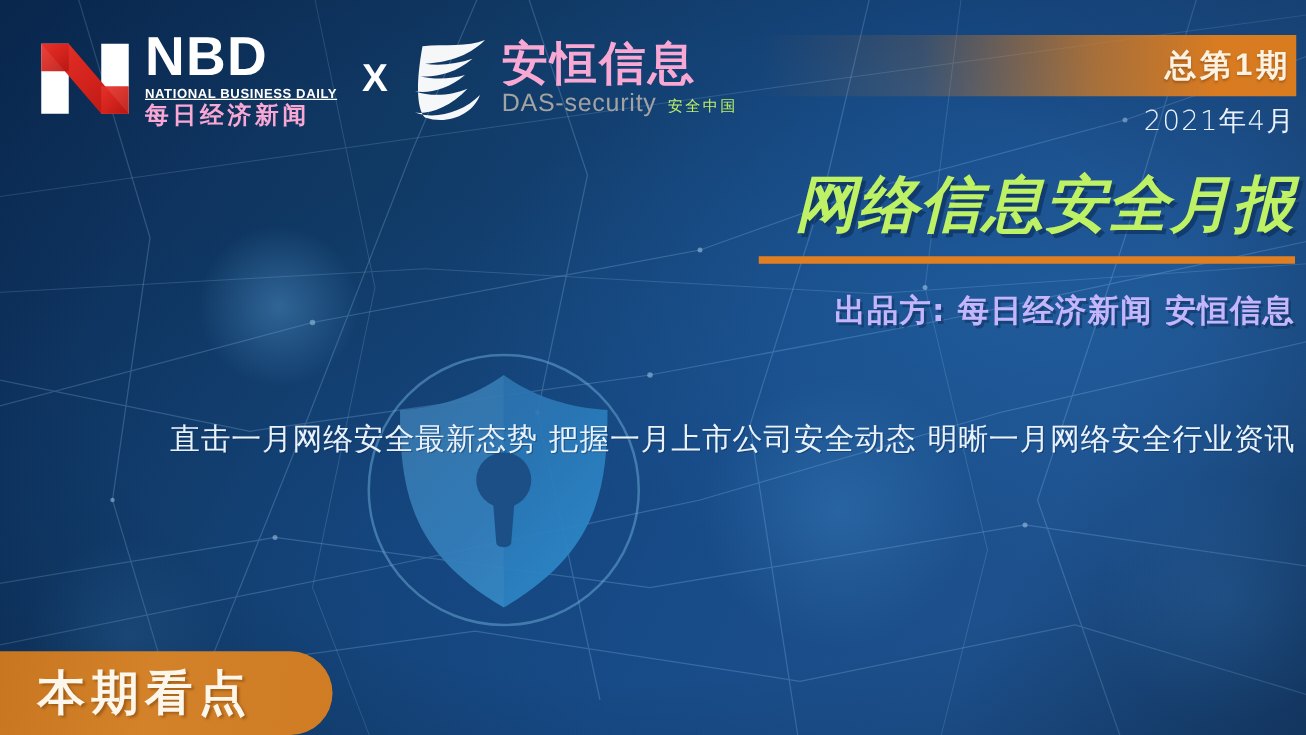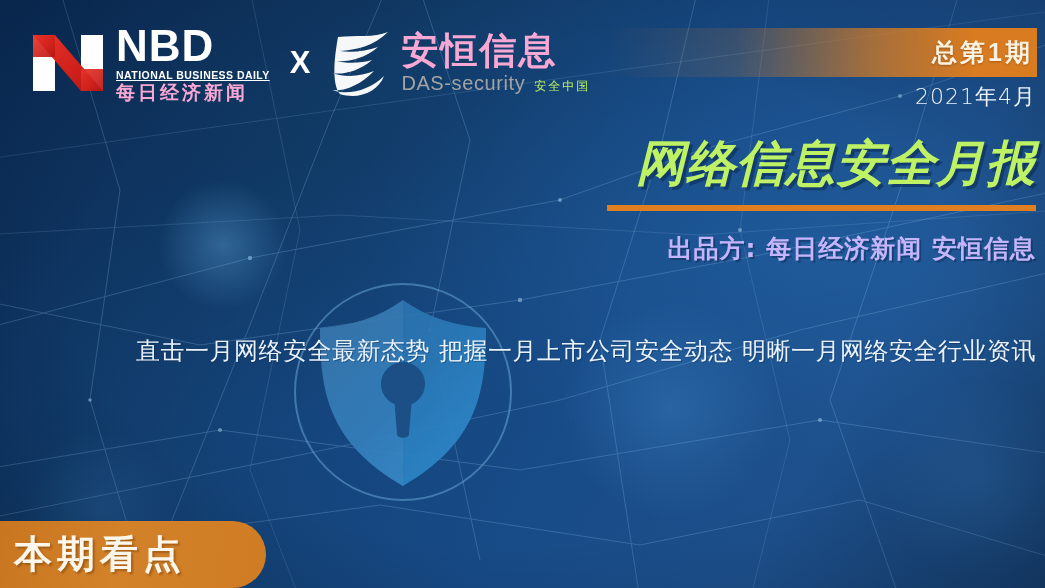--- a/index.html
+++ b/index.html
@@ -64,21 +64,21 @@
   .bullets div{font-size:24px;color:#e9f2fb;letter-spacing:.5px;white-space:nowrap;
     text-shadow:1px 1px 0 rgba(10,40,80,.4);font-family:"DejaVu Sans",sans-serif;}
 
   
   .shield-wrap{position:absolute;left:258px;top:272px;width:290px;height:255px;}
 
   
   .highlight-banner{position:absolute;left:0;top:521px;width:266px;height:67px;
     background:linear-gradient(100deg,#c8761f 0%,#d3822a 45%,#cf7c24 100%);
     border-top-right-radius:34px;border-bottom-right-radius:34px;
-    display:flex;align-items:center;padding-left:14px;}
+    display:flex;align-items:center;padding-left:30px;}
   .highlight-banner span{font-size:38px;font-weight:bold;color:#fdf6ea;letter-spacing:5px;
     font-family:"DejaVu Serif",serif;text-shadow:2px 2px 2px rgba(110,55,5,.45);white-space:nowrap;}
 </style>
 </head>
 <body>
 
 <div class="poster">
 
   <div class="bg-base"></div>
 

